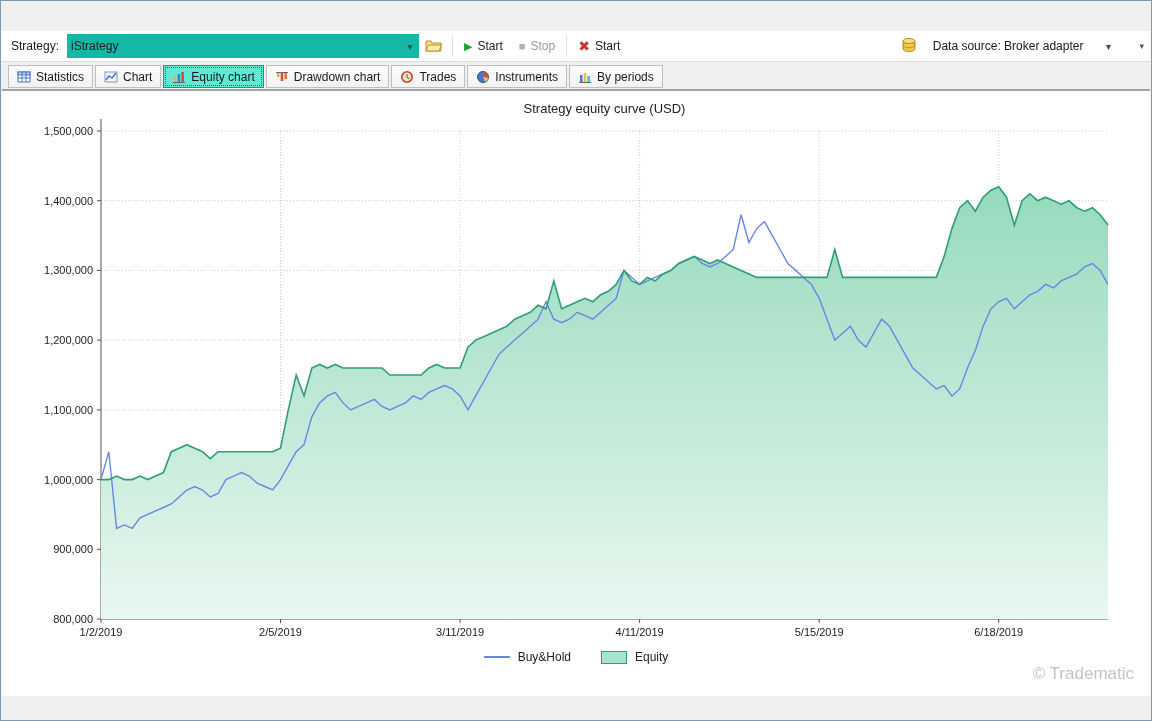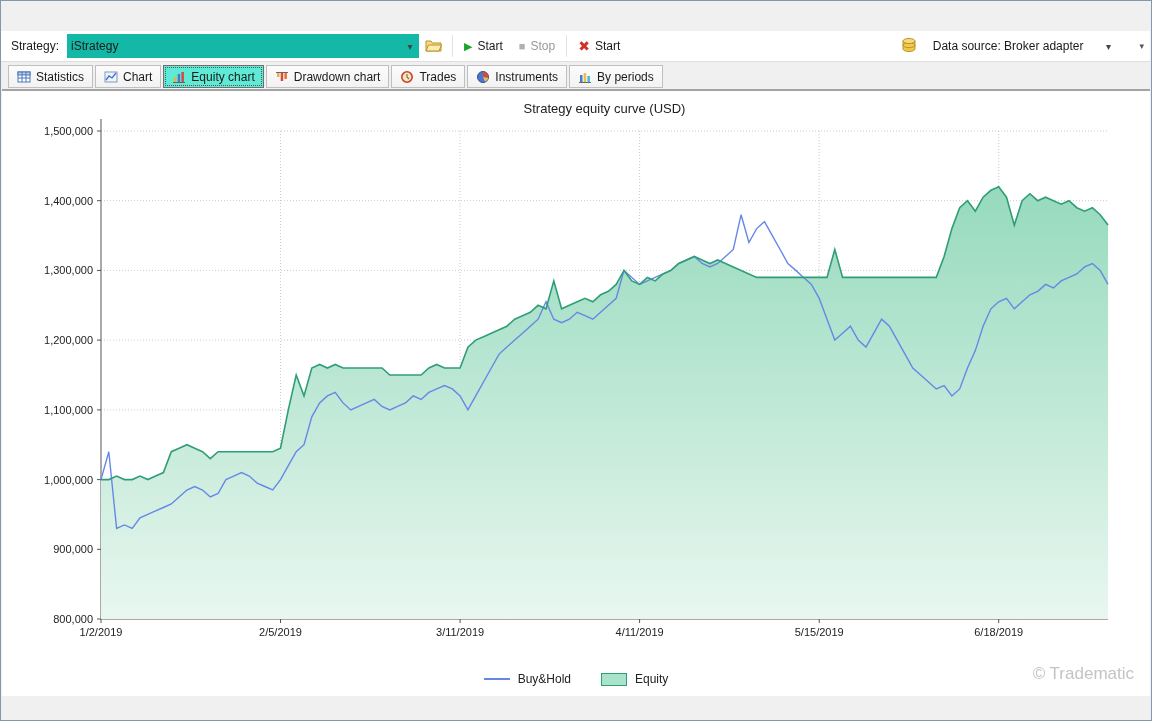--- a/index.html
+++ b/index.html
@@ -37,21 +37,21 @@
   .tab-icon{display:flex;}
 
   
   .panel{position:absolute;top:88px;left:1px;right:1px;bottom:24px;background:#fff;border-top:2px solid #a3a3a3;}
   .panel svg{display:block;margin:0 auto;}
   svg .grid{stroke:#cbcbcb;stroke-dasharray:1 2;stroke-width:1;}
   svg .axis{stroke:#555;stroke-width:1;fill:none;}
   svg .al{font-family:"Liberation Sans","DejaVu Sans",sans-serif;font-size:11px;fill:#222;}
   svg .ct{font-family:"Liberation Sans","DejaVu Sans",sans-serif;font-size:13px;fill:#222;}
 
-  .legend{position:absolute;left:0;right:0;bottom:10px;display:flex;justify-content:center;gap:30px;align-items:center;}
+  .legend{position:absolute;left:0;right:0;bottom:32px;display:flex;justify-content:center;gap:30px;align-items:center;}
   .leg-item{display:flex;align-items:center;gap:8px;font-size:12px;color:#222;}
   .leg-line{width:26px;height:0;border-top:2px solid #6687e7;}
   .leg-box{width:26px;height:13px;background:#a9e3cc;border:1px solid #2f9e77;}
   .watermark{position:absolute;right:16px;bottom:12px;color:#c4c4c4;font-size:17px;}
 
   
   .statusbar{position:absolute;left:0;right:0;bottom:0;height:24px;background:#f0f0f0;border-top:1px solid #d0d0d0;display:flex;align-items:center;padding-left:8px;}
 </style>
 </head>
 <body>

